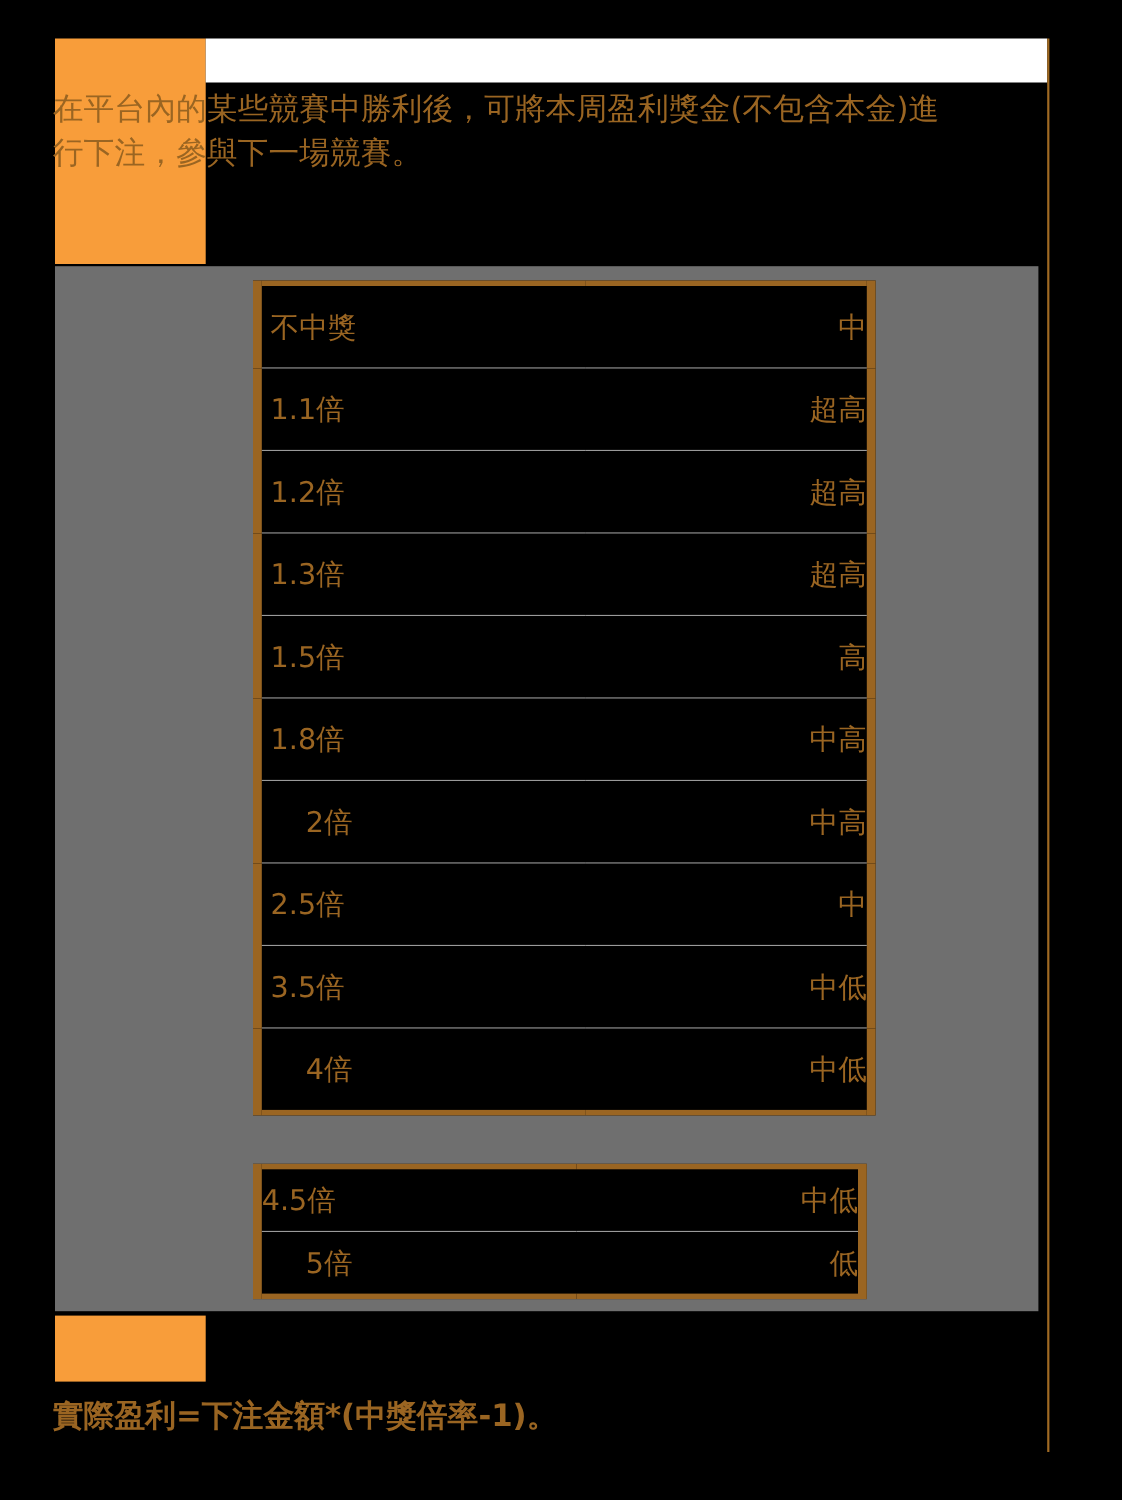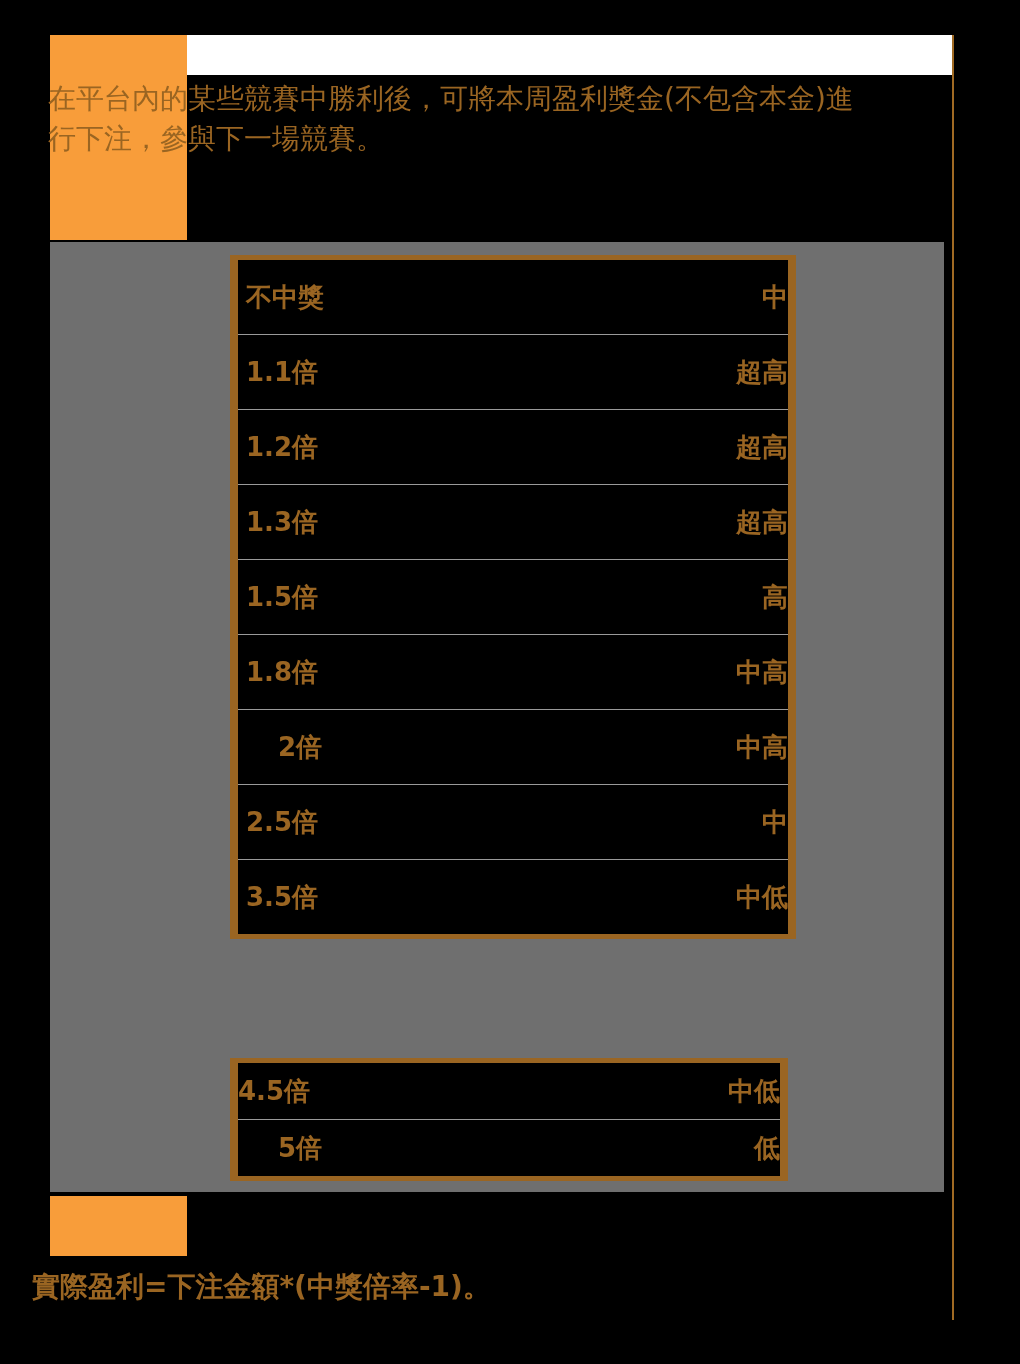--- a/index.html
+++ b/index.html
@@ -94,21 +94,21 @@
     table-layout: fixed;
     background: #000000;
   }
   .odds-table.secondary {
     top: 1058px;
   }
   .odds-table td {
     background: #000000;
     color: #9A6522;
     font-size: 26px;
-    font-weight: bold;
+    font-weight: normal;
     height: 74px;
     padding: 0 6px;
     border-top: 1px solid #9A9A9A;
     border-bottom: 1px solid #9A9A9A;
     vertical-align: middle;
     overflow: hidden;
     white-space: nowrap;
   }
   .odds-table tr:first-child td { border-top: 5px solid #9A6522; }
   .odds-table tr:last-child  td { border-bottom: 5px solid #9A6522; }
@@ -126,21 +126,21 @@
     padding-right: 0px;
     
     text-indent: 26px;
   }
   .odds-table.secondary td { height: 56px; }
   .odds-table.secondary tr:first-child td.c-left { padding-left: 0; }
 
   
   .formula {
     position: absolute;
-    left: 32px;
+    left: 48px;
     top: 1268px;
     color: #9A6522;
     font-size: 28px;
     font-weight: bold;
     white-space: nowrap;
   }
 </style>
 </head>
 <body>
 
@@ -188,20 +188,24 @@
         <td class="c-right">中高</td>
       </tr>
       <tr>
         <td class="c-left">2.5倍</td>
         <td class="c-right">中</td>
       </tr>
       <tr>
         <td class="c-left">3.5倍</td>
         <td class="c-right">中低</td>
       </tr>
+      <tr>
+        <td class="c-left indent">4倍</td>
+        <td class="c-right">中低</td>
+      </tr>
     </tbody>
   </table>
 
   <table class="odds-table secondary">
     <tbody>
       <tr>
         <td class="c-left">4.5倍</td>
         <td class="c-right">中低</td>
       </tr>
       <tr>

